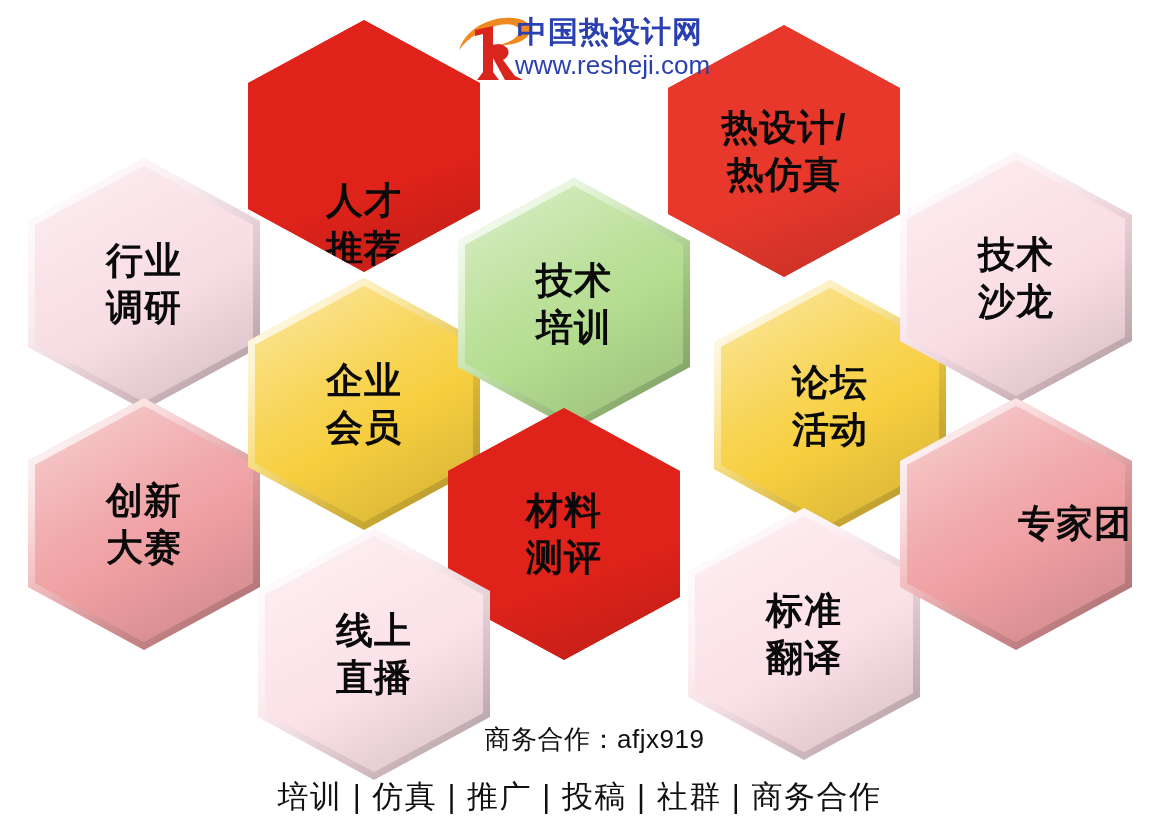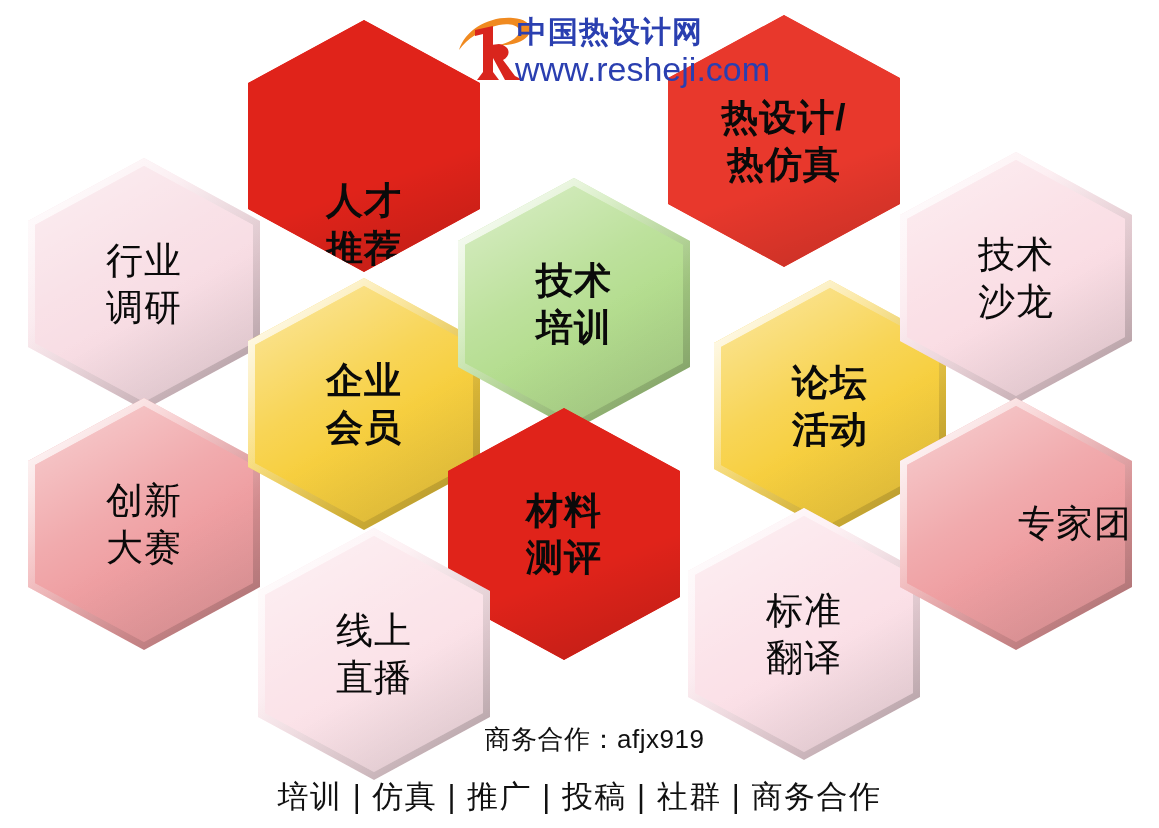--- a/index.html
+++ b/index.html
@@ -42,42 +42,42 @@
     color:#0a0a0a;
     line-height:1.28;
     white-space:pre-line;
     letter-spacing:1px;
   }
   .hex.flat .bev-out{background:none;}
   .hex.flat .bev-in{left:0;top:0;right:0;bottom:0;}
 
   
   .lbl-bold{font-weight:bold;font-size:37px;}
-  .lbl-norm{font-weight:normal;font-size:37px;}
+  .lbl-norm{font-weight:bold;font-size:37px;}
 
   
   .hex .shadow{
     position:absolute;inset:0;
     background:linear-gradient(160deg,rgba(255,255,255,0) 0%,rgba(255,255,255,0) 62%,rgba(0,0,0,.16) 100%);
     -webkit-clip-path:polygon(50% 0%,100% 25%,100% 75%,50% 100%,0% 75%,0% 25%);
     clip-path:polygon(50% 0%,100% 25%,100% 75%,50% 100%,0% 75%,0% 25%);
   }
 
   
   #logo{position:absolute;left:455px;top:8px;width:240px;height:82px;z-index:40;}
   #logo .mark{position:absolute;left:0;top:2px;width:78px;height:76px;}
   #logo .txt-cn{
     position:absolute;left:62px;top:4px;
     font-size:30px;font-weight:bold;color:#2a3fb0;
     font-family:"DejaVu Sans","Liberation Sans",sans-serif;
     letter-spacing:1px;white-space:nowrap;
   }
   #logo .txt-url{
     position:absolute;left:60px;top:42px;
-    font-size:34px;color:#2a3fb0;white-space:nowrap;
+    font-size:26px;color:#2a3fb0;white-space:nowrap;
     font-family:"Liberation Sans",sans-serif;
   }
 
   
   #wechat-line{
     position:absolute;left:0;top:722px;width:1159px;
     text-align:center;font-size:26px;color:#111;letter-spacing:.5px;
   }
   #wechat-line .inner{display:inline-block;margin-left:30px;}
   #services-line{
@@ -133,21 +133,21 @@
         <div class="label lbl-bold">材料
 测评</div>
       </div>
       <div class="hex" style="left: 258px; top: 528px;">
         <div class="bev-out" style="background-color: rgb(251, 226, 232);"></div>
         <div class="bev-in" style="background: linear-gradient(150deg, rgb(251, 226, 232) 0%, rgb(251, 226, 232) 55%, rgba(0, 0, 0, 0.06) 100%) rgb(251, 226, 232);"></div>
         <div class="gloss"></div>
         <div class="label lbl-norm">线上
 直播</div>
       </div>
-      <div class="hex flat" style="left: 668px; top: 15px;">
+      <div class="hex flat" style="left: 668px; top: 25px;">
         <div class="bev-out" style="background-color: rgb(232, 56, 44);"></div>
         <div class="bev-in" style="background: rgb(232, 56, 44);"></div>
         <div class="shadow"></div>
         <div class="label lbl-bold">热设计/
 热仿真</div>
       </div>
       <div class="hex" style="left: 714px; top: 280px;">
         <div class="bev-out" style="background-color: rgb(247, 207, 63);"></div>
         <div class="bev-in" style="background: linear-gradient(150deg, rgb(247, 207, 63) 0%, rgb(247, 207, 63) 55%, rgba(0, 0, 0, 0.06) 100%) rgb(247, 207, 63);"></div>
         <div class="gloss"></div>

